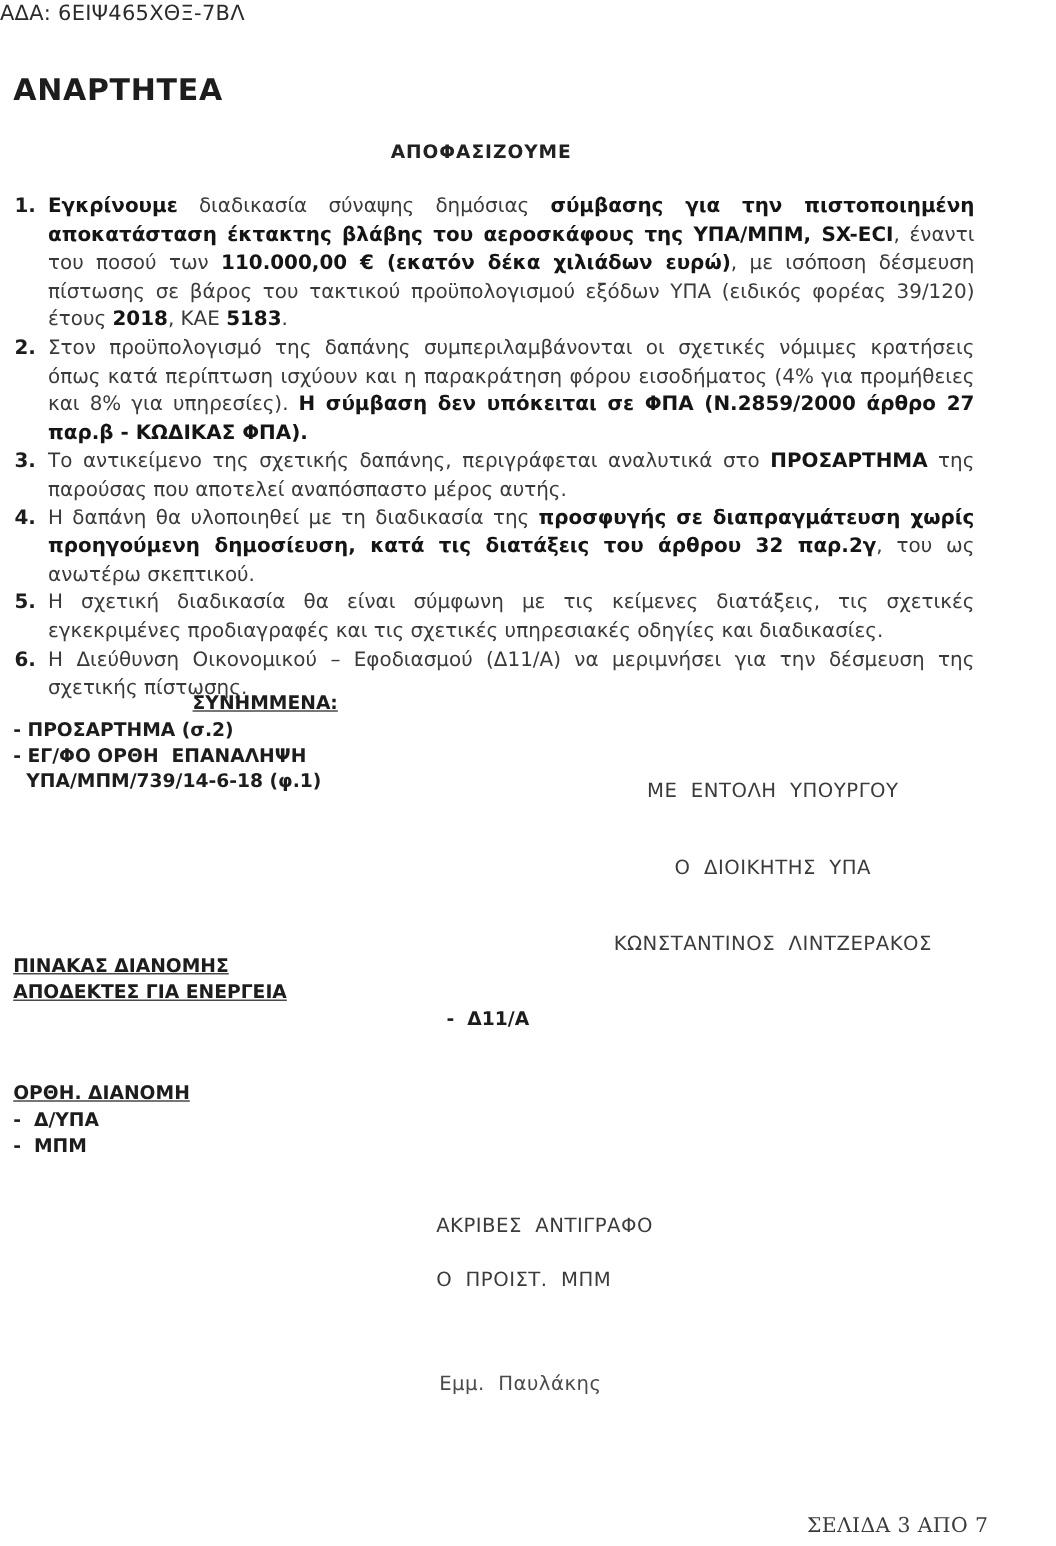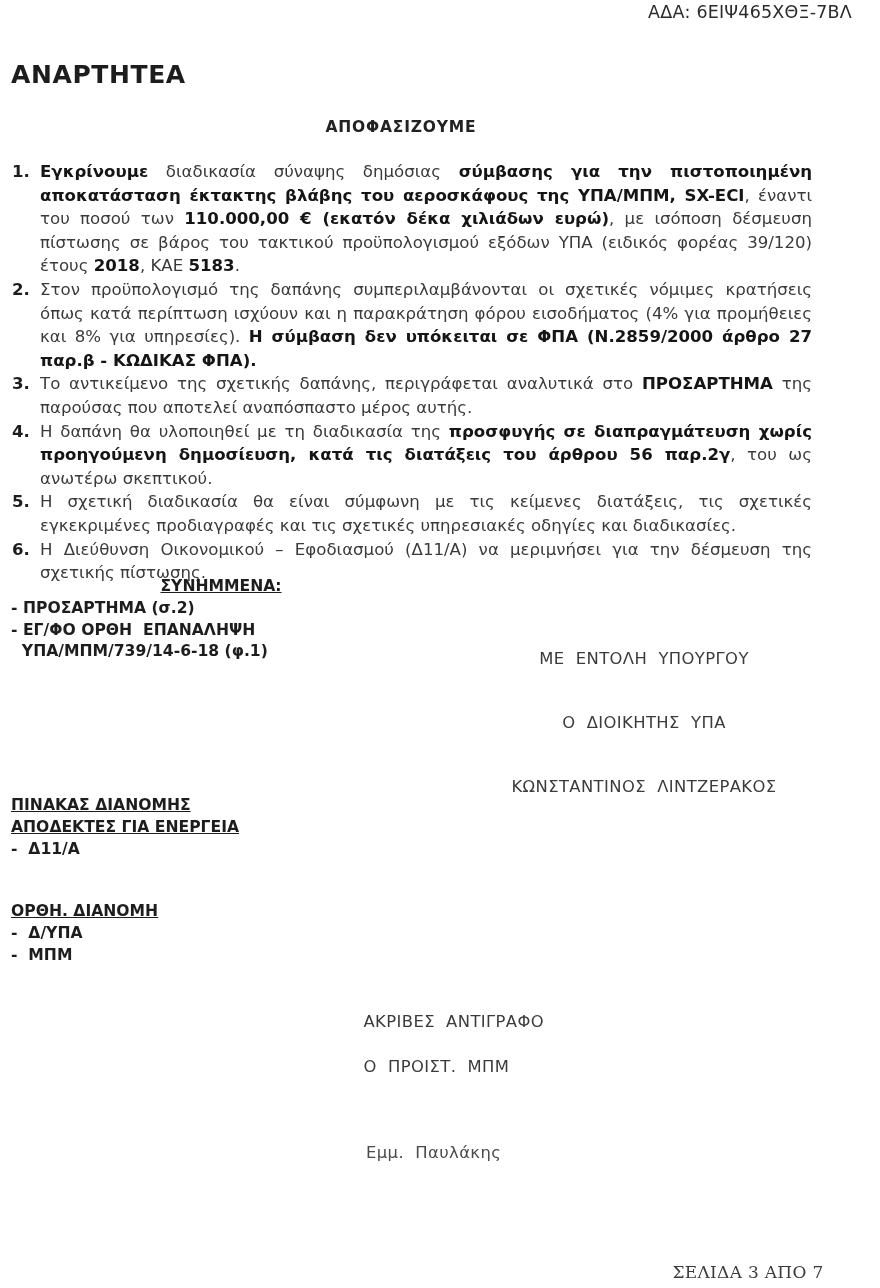--- a/index.html
+++ b/index.html
@@ -21,26 +21,25 @@
     height: 1288px;
     box-sizing: border-box;
   }
 
   
   .ada-line {
     position: absolute;
     top: 2px;
     left: 0;
     width: 820px;
-    text-align: right;
+    text-align: left;
     font-size: 17.5px;
     letter-spacing: 0.2px;
     color: #2b2b2b;
     white-space: pre;
-    margin-left: 32px;
   }
 
   
   .anartitea {
     position: absolute;
     top: 60px;
     left: 11px;
     font-size: 25px;
     font-weight: bold;
     letter-spacing: 0.6px;
@@ -121,21 +120,21 @@
     position: absolute;
     top: 795px;
     left: 11px;
     width: 430px;
     font-size: 15.6px;
     line-height: 21.8px;
     font-weight: bold;
     color: #1d1d1d;
   }
   .distribution .dist-title { text-decoration: underline; display: block; width: max-content; }
-  .distribution .dist-item { white-space: pre; }
+  .distribution .dist-item { white-space: pre; text-align: right; }
 
   .internal {
     position: absolute;
     top: 901px;
     left: 11px;
     width: 430px;
     font-size: 15.6px;
     line-height: 21.8px;
     font-weight: bold;
     color: #1d1d1d;
@@ -201,21 +200,21 @@
     <div class="clause">
       <span class="num">2.</span>
       <span class="body">Στον προϋπολογισμό της δαπάνης συμπεριλαμβάνονται  οι σχετικές νόμιμες κρατήσεις όπως κατά περίπτωση ισχύουν και η παρακράτηση φόρου εισοδήματος (4% για προμήθειες και 8% για υπηρεσίες). <b>Η σύμβαση δεν υπόκειται σε ΦΠΑ (Ν.2859/2000 άρθρο 27 παρ.β - ΚΩΔΙΚΑΣ ΦΠΑ).</b></span>
     </div>
     <div class="clause">
       <span class="num">3.</span>
       <span class="body">Το αντικείμενο της σχετικής δαπάνης, περιγράφεται αναλυτικά στο <b>ΠΡΟΣΑΡΤΗΜΑ</b> της παρούσας που αποτελεί αναπόσπαστο μέρος αυτής.</span>
     </div>
     <div class="clause">
       <span class="num">4.</span>
-      <span class="body">Η δαπάνη θα υλοποιηθεί με τη διαδικασία της <b>προσφυγής σε διαπραγμάτευση χωρίς προηγούμενη δημοσίευση, κατά τις διατάξεις του άρθρου 56 παρ.2γ</b>, του ως ανωτέρω σκεπτικού.</span>
+      <span class="body">Η δαπάνη θα υλοποιηθεί με τη διαδικασία της <b>προσφυγής σε διαπραγμάτευση χωρίς προηγούμενη δημοσίευση, κατά τις διατάξεις του άρθρου 32 παρ.2γ</b>, του ως ανωτέρω σκεπτικού.</span>
     </div>
     <div class="clause">
       <span class="num">5.</span>
       <span class="body"> Η σχετική διαδικασία θα είναι σύμφωνη με τις κείμενες διατάξεις, τις σχετικές εγκεκριμένες προδιαγραφές και τις σχετικές υπηρεσιακές οδηγίες και διαδικασίες.</span>
     </div>
     <div class="clause">
       <span class="num">6.</span>
       <span class="body"> Η Διεύθυνση Οικονομικού – Εφοδιασμού (Δ11/Α) να μεριμνήσει για την δέσμευση της σχετικής πίστωσης.</span>
     </div>
   </div>

